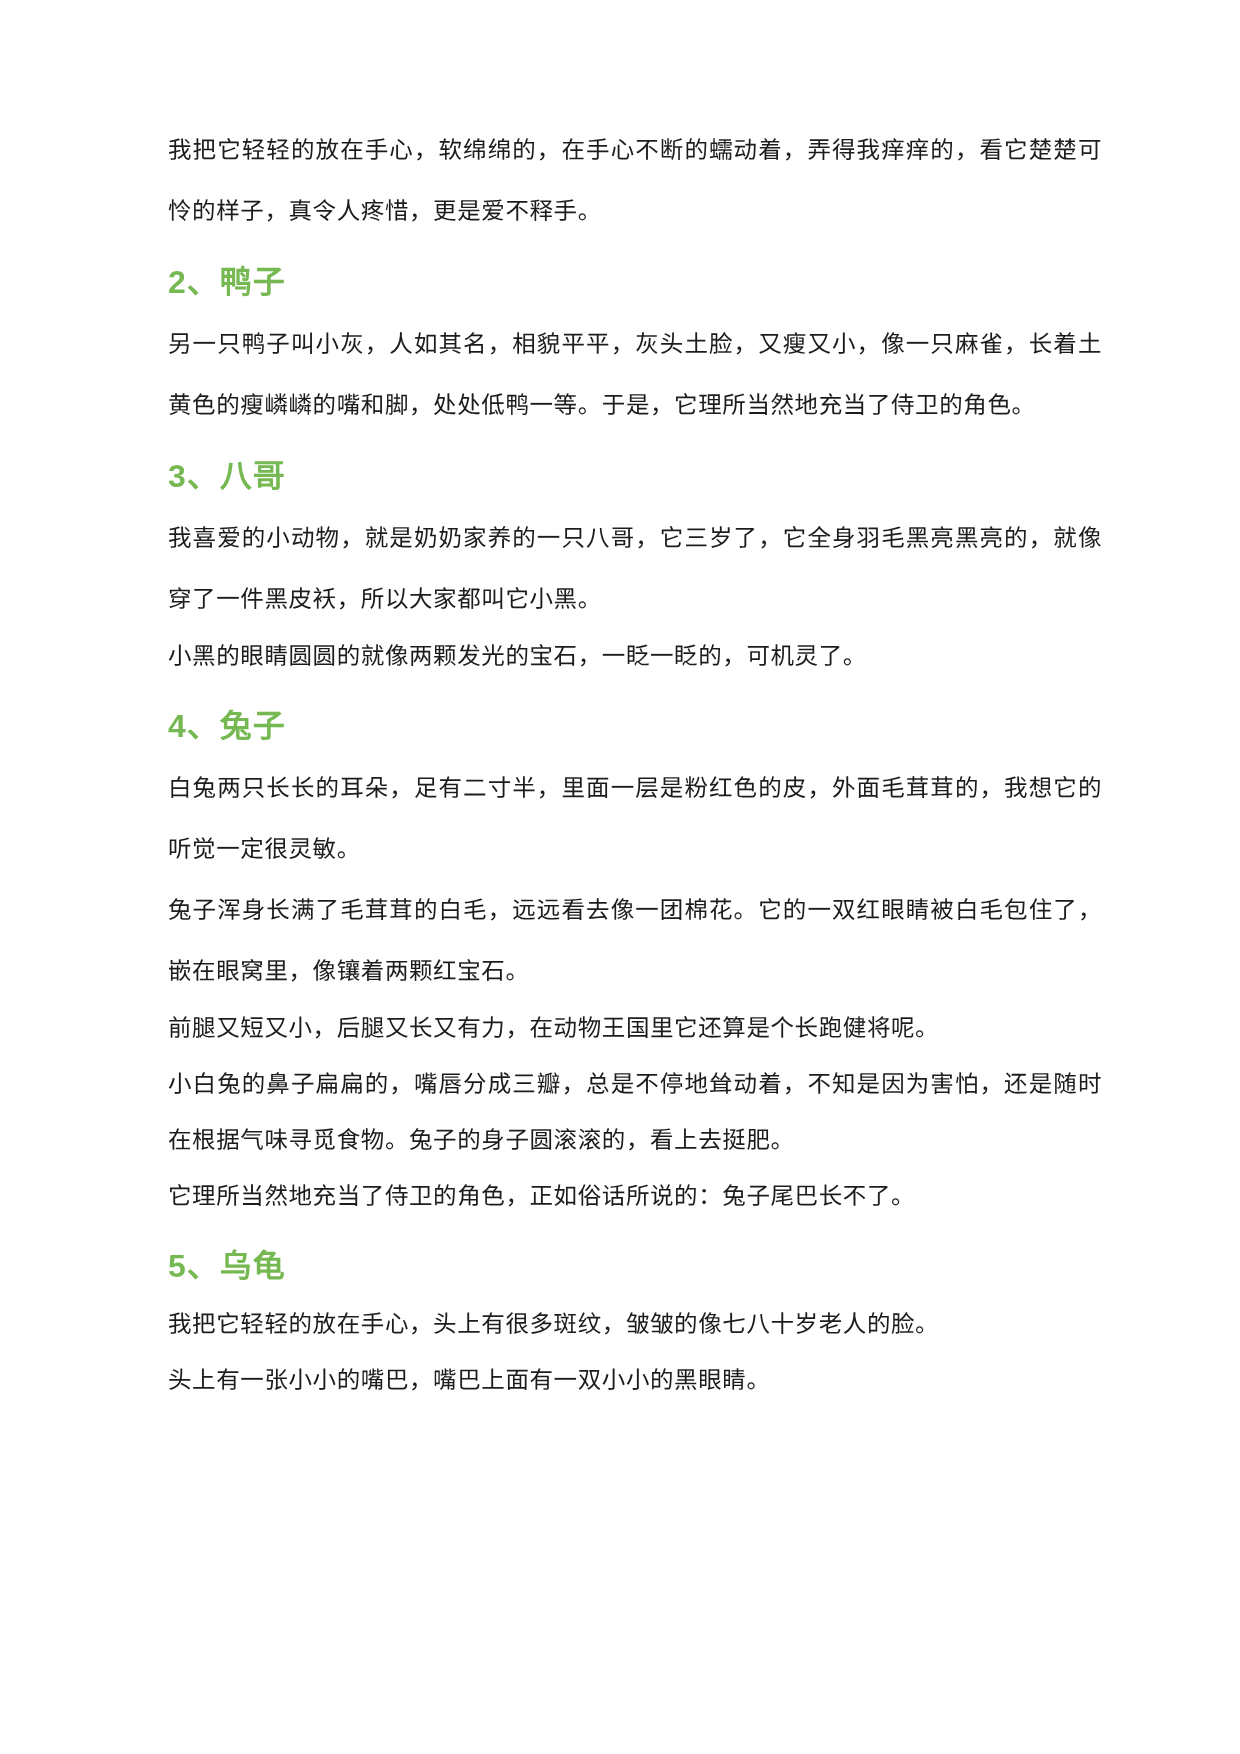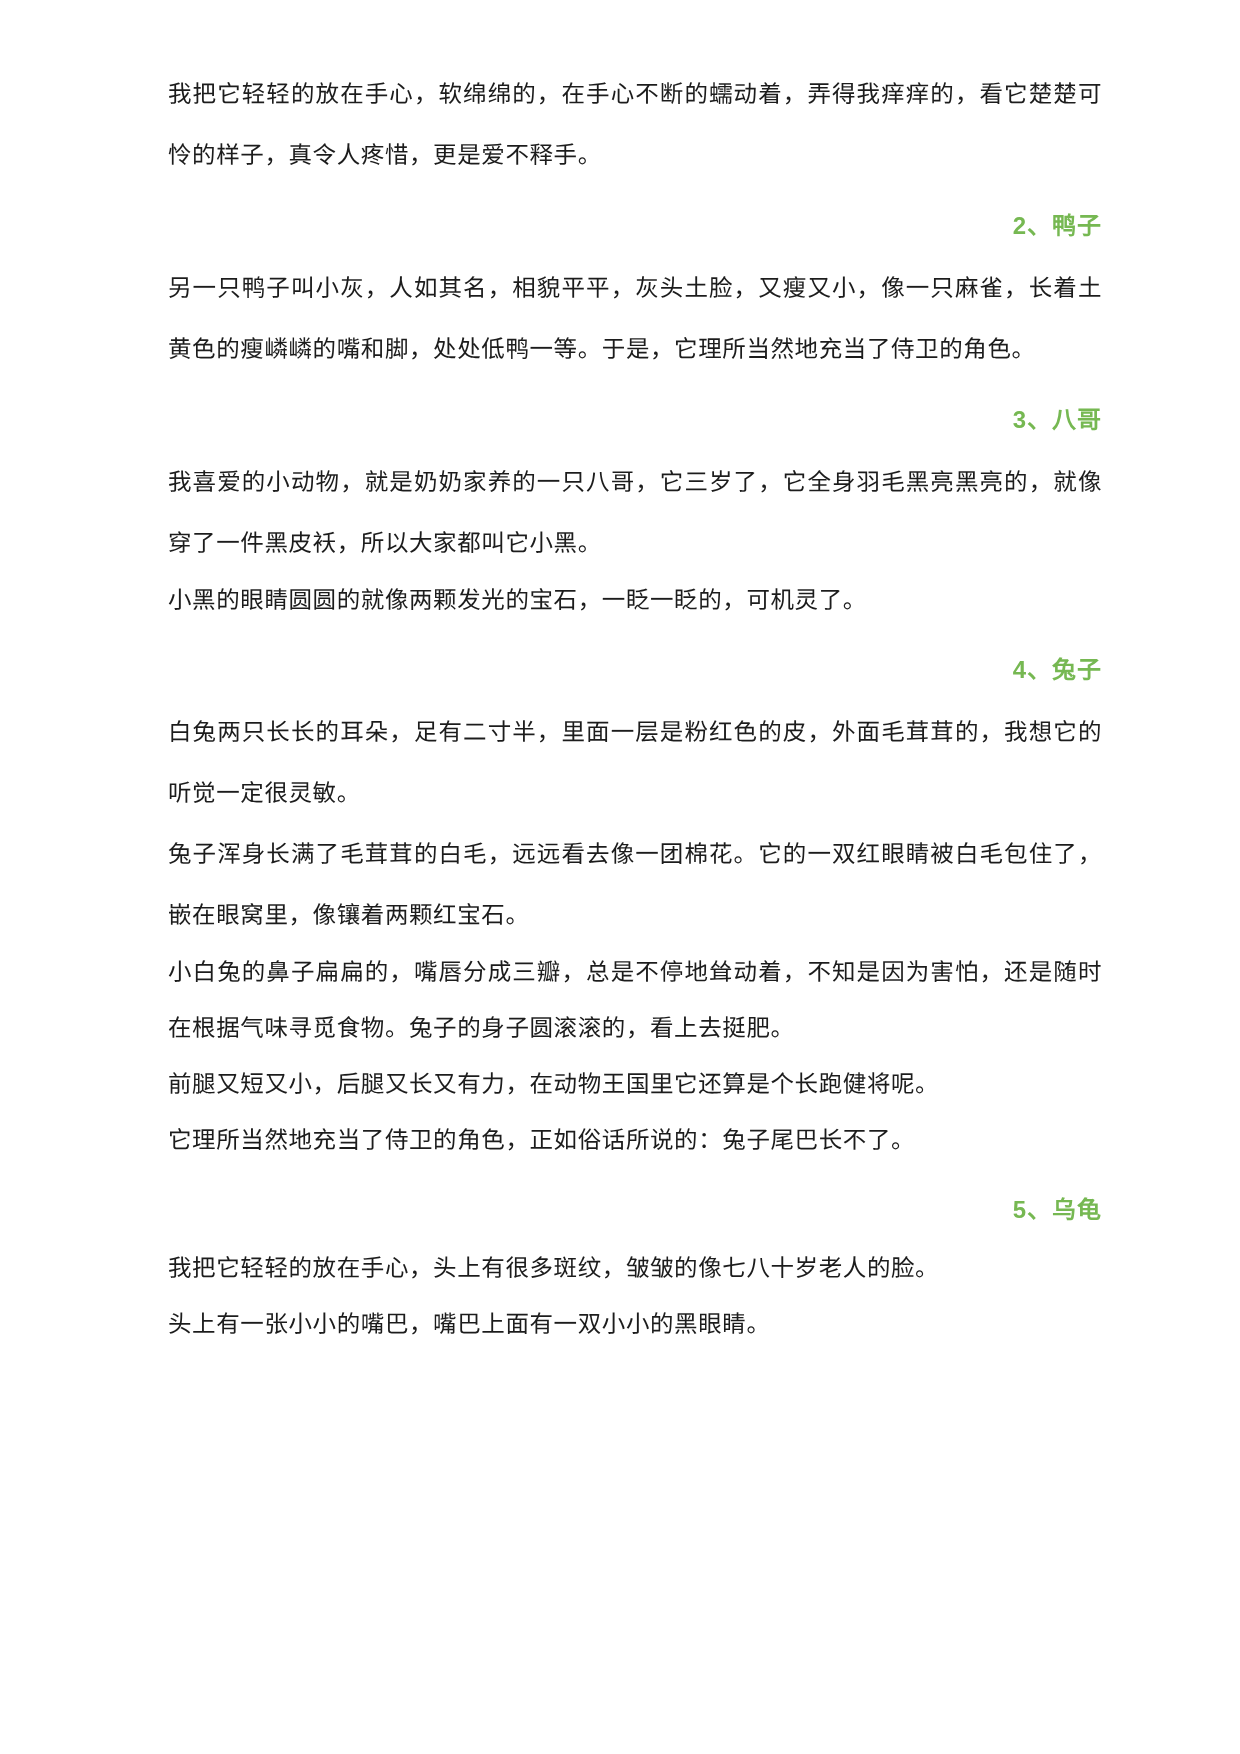--- a/index.html
+++ b/index.html
@@ -11,47 +11,46 @@
     width: 1240px;
     height: 1754px;
     background: #ffffff;
     font-family: "Liberation Sans", "DejaVu Sans", sans-serif;
     color: #1a1a1a;
   }
   .page {
     box-sizing: border-box;
     width: 1240px;
     height: 1754px;
-    padding: 64px 140px 60px 168px;
+    padding: 120px 140px 60px 168px;
     position: relative;
   }
   .doc-body {
     width: 934px;
   }
   p.para {
     margin: 0 0 0 0;
     font-size: 23.5px;
     line-height: 61px;
     color: #1c1c1c;
     letter-spacing: 0.6px;
     text-align: justify;
     text-justify: inter-character;
   }
   p.para.tight {
     line-height: 56px;
     font-family: Liberation Mono, monospace;
   }
   h2.heading {
     margin: 14px 0 6px 0;
-    font-size: 24px;
+    font-size: 32px;
     line-height: 52px;
     font-weight: bold;
     color: #76b852;
     letter-spacing: 1px;
-    text-align: right;
   }
 </style>
 </head>
 <body>
 
 <div class="page">
   <div class="doc-body">
 
     <p class="para">我把它轻轻的放在手心，软绵绵的，在手心不断的蠕动着，弄得我痒痒的，看它楚楚可怜的样子，真令人疼惜，更是爱不释手。</p>
 
@@ -61,22 +60,22 @@
 
     <h2 class="heading">3、八哥</h2>
 
     <p class="para">我喜爱的小动物，就是奶奶家养的一只八哥，它三岁了，它全身羽毛黑亮黑亮的，就像穿了一件黑皮袄，所以大家都叫它小黑。</p>
     <p class="para tight">小黑的眼睛圆圆的就像两颗发光的宝石，一眨一眨的，可机灵了。</p>
 
     <h2 class="heading">4、兔子</h2>
 
     <p class="para">白兔两只长长的耳朵，足有二寸半，里面一层是粉红色的皮，外面毛茸茸的，我想它的听觉一定很灵敏。</p>
     <p class="para">兔子浑身长满了毛茸茸的白毛，远远看去像一团棉花。它的一双红眼睛被白毛包住了，嵌在眼窝里，像镶着两颗红宝石。</p>
+    <p class="para tight">前腿又短又小，后腿又长又有力，在动物王国里它还算是个长跑健将呢。</p>
     <p class="para tight">小白兔的鼻子扁扁的，嘴唇分成三瓣，总是不停地耸动着，不知是因为害怕，还是随时在根据气味寻觅食物。兔子的身子圆滚滚的，看上去挺肥。</p>
-    <p class="para tight">前腿又短又小，后腿又长又有力，在动物王国里它还算是个长跑健将呢。</p>
     <p class="para tight">它理所当然地充当了侍卫的角色，正如俗话所说的：兔子尾巴长不了。</p>
 
     <h2 class="heading">5、乌龟</h2>
 
     <p class="para tight">我把它轻轻的放在手心，头上有很多斑纹，皱皱的像七八十岁老人的脸。</p>
     <p class="para tight">头上有一张小小的嘴巴，嘴巴上面有一双小小的黑眼睛。</p>
 
   </div>
 </div>
 

